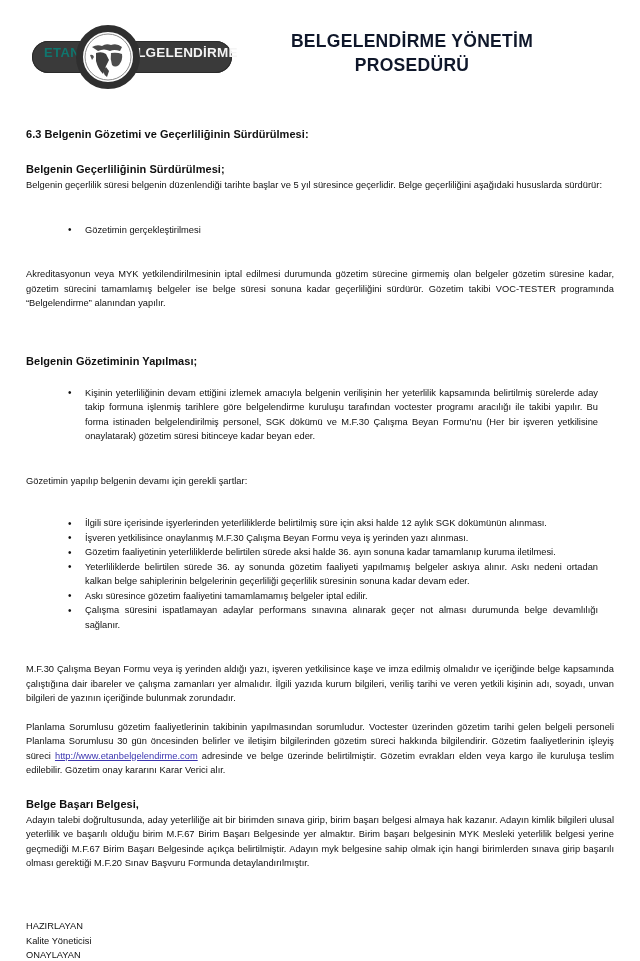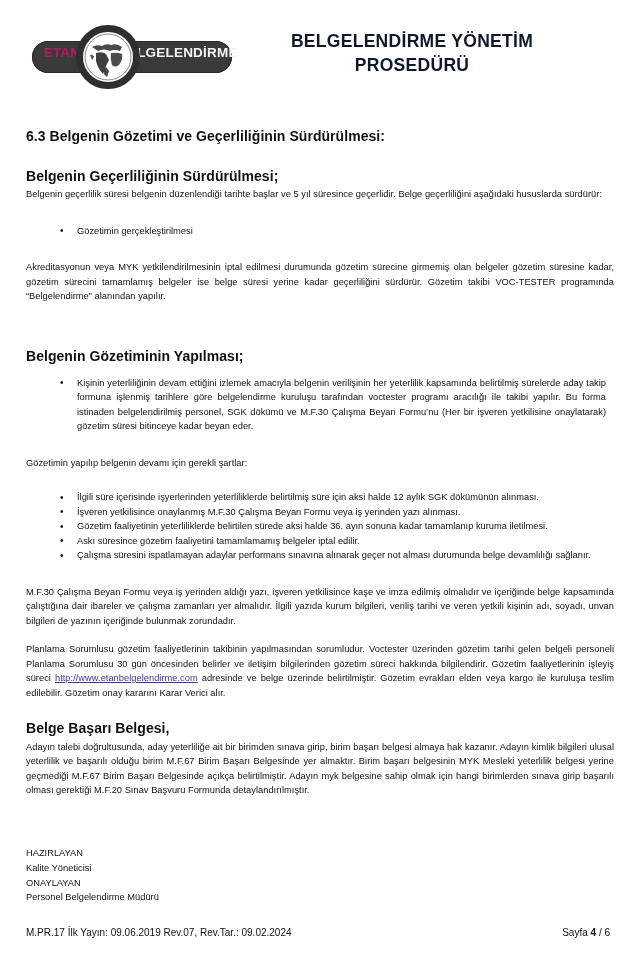--- a/index.html
+++ b/index.html
@@ -51,21 +51,21 @@
     box-shadow: inset 0 0 0 1px #2a2a2a;
   }
   .logo-text-left {
     position: absolute;
     left: 20px;
     top: 26px;
     font-family: "Liberation Sans", sans-serif;
     font-weight: 700;
     font-size: 13px;
     letter-spacing: 0.4px;
-    color: #be185d;
+    color: #0f766e;
     z-index: 4;
   }
   .logo-text-right {
     position: absolute;
     left: 94px;
     top: 26px;
     font-family: "Liberation Sans", sans-serif;
     font-weight: 700;
     font-size: 13.5px;
     letter-spacing: 0.2px;
@@ -112,38 +112,38 @@
   }
   .header-title .ht-line { display: block; }
 
   
   .content {
     padding: 0 26px 0 26px;
     box-sizing: border-box;
   }
 
   .h-sub {
-    font-size: 14px;
+    font-size: 11px;
     font-weight: 700;
     line-height: 1.55;
     margin: 0;
     letter-spacing: 0.05px;
   }
 
   p.body {
     font-size: 9.3px;
     line-height: 1.56;
     margin: 0;
     text-align: justify;
     letter-spacing: 0.02px;
   }
 
   ul.bullets {
     list-style: none;
-    margin: 8px;
+    margin: 16px;
     padding: 0;
   }
   ul.bullets > li {
     position: relative;
     font-size: 9.3px;
     line-height: 1.56;
     padding-left: 19px;
     margin-left: 24px;
     text-align: justify;
   }
@@ -234,41 +234,42 @@
     <p class="body">Belgenin geçerlilik süresi belgenin düzenlendiği tarihte başlar ve 5 yıl süresince geçerlidir. Belge geçerliliğini aşağıdaki hususlarda sürdürür:</p>
 
     <div class="sp-14"></div>
 
     <ul class="bullets tight">
       <li>Gözetimin gerçekleştirilmesi</li>
     </ul>
 
     <div class="sp-14"></div>
 
-    <p class="body">Akreditasyonun veya MYK yetkilendirilmesinin iptal edilmesi durumunda gözetim sürecine girmemiş olan belgeler gözetim süresine kadar, gözetim sürecini tamamlamış belgeler ise belge süresi yerine kadar geçerliliğini sürdürür. Gözetim takibi VOC-TESTER  programında “Belgelendirme” alanından yapılır.</p>
+    <p class="body">Akreditasyonun veya MYK yetkilendirilmesinin iptal edilmesi durumunda gözetim sürecine girmemiş olan belgeler gözetim süresine kadar, gözetim sürecini tamamlamış belgeler ise belge süresi sonuna kadar geçerliliğini sürdürür. Gözetim takibi VOC-TESTER  programında “Belgelendirme” alanından yapılır.</p>
 
     <div class="sp-30"></div>
     <div class="sp-12"></div>
 
     <p class="h-sub">Belgenin Gözetiminin Yapılması;</p>
 
     <ul class="bullets">
       <li>Kişinin yeterliliğinin devam ettiğini izlemek amacıyla belgenin verilişinin her yeterlilik kapsamında belirtilmiş sürelerde aday takip formuna işlenmiş tarihlere göre belgelendirme kuruluşu tarafından voctester programı aracılığı ile takibi yapılır.  Bu forma istinaden belgelendirilmiş personel, SGK dökümü ve M.F.30 Çalışma Beyan Formu’nu (Her bir işveren yetkilisine onaylatarak) gözetim süresi bitinceye kadar beyan eder.</li>
     </ul>
 
     <div class="sp-14"></div>
 
     <p class="body">Gözetimin  yapılıp belgenin devamı için gerekli şartlar:</p>
 
     <div class="sp-12"></div>
 
     <ul class="bullets">
       <li>İlgili süre içerisinde işyerlerinden yeterliliklerde belirtilmiş süre için aksi halde 12 aylık SGK dökümünün alınması.</li>
       <li>İşveren yetkilisince onaylanmış M.F.30 Çalışma Beyan Formu veya iş yerinden yazı alınması.</li>
       <li>Gözetim faaliyetinin yeterliliklerde belirtilen sürede aksi halde 36. ayın sonuna kadar tamamlanıp kuruma iletilmesi.</li>
+      <li>Yeterliliklerde belirtilen sürede 36. ay sonunda gözetim faaliyeti yapılmamış belgeler askıya alınır. Askı nedeni ortadan kalkan belge sahiplerinin belgelerinin geçerliliği geçerlilik süresinin sonuna kadar devam eder.</li>
       <li>Askı süresince gözetim faaliyetini tamamlamamış  belgeler iptal edilir.</li>
       <li>Çalışma  süresini  ispatlamayan  adaylar  performans  sınavına  alınarak  geçer  not  alması  durumunda  belge devamlılığı sağlanır.</li>
     </ul>
 
     <div class="sp-14"></div>
 
     <p class="body">M.F.30 Çalışma Beyan Formu veya iş yerinden aldığı yazı, işveren yetkilisince kaşe ve imza edilmiş olmalıdır ve içeriğinde belge kapsamında çalıştığına dair ibareler ve çalışma zamanları yer almalıdır. İlgili yazıda kurum bilgileri, veriliş tarihi ve veren yetkili kişinin adı, soyadı, unvan bilgileri de yazının içeriğinde bulunmak zorundadır.</p>
 
     <div class="sp-14"></div>
 

